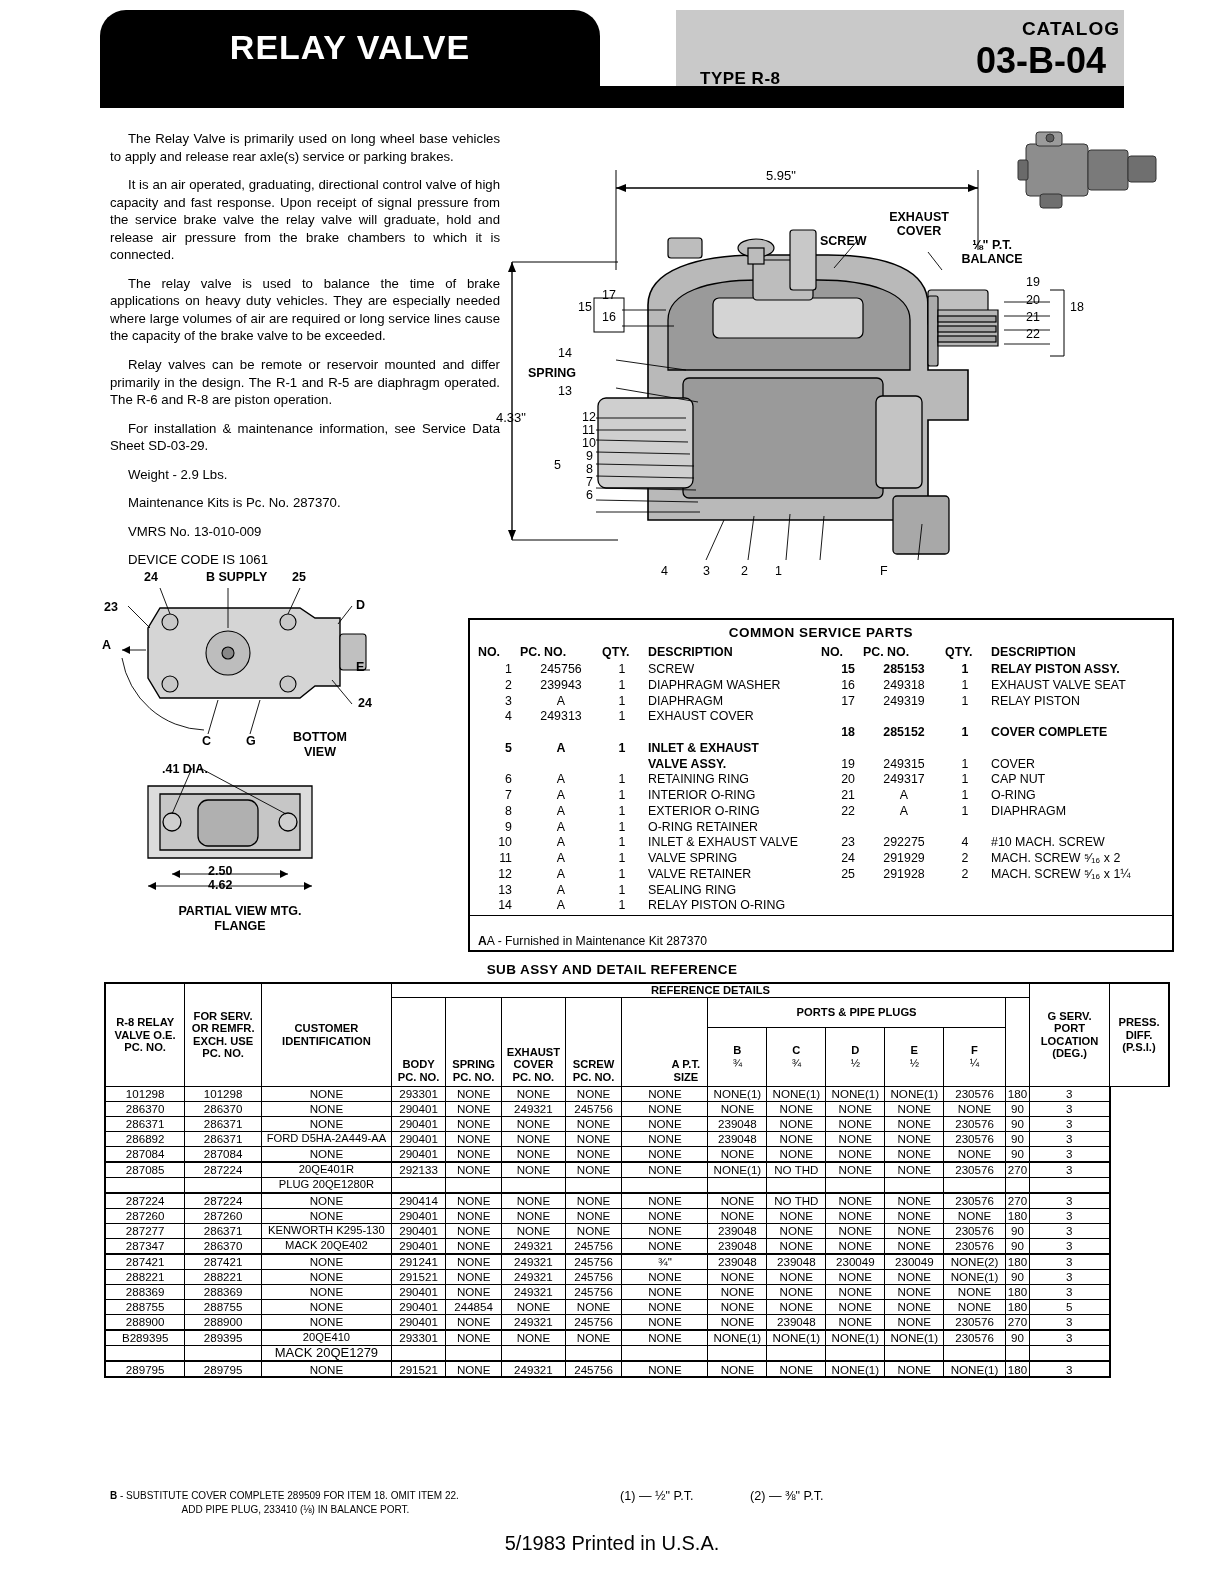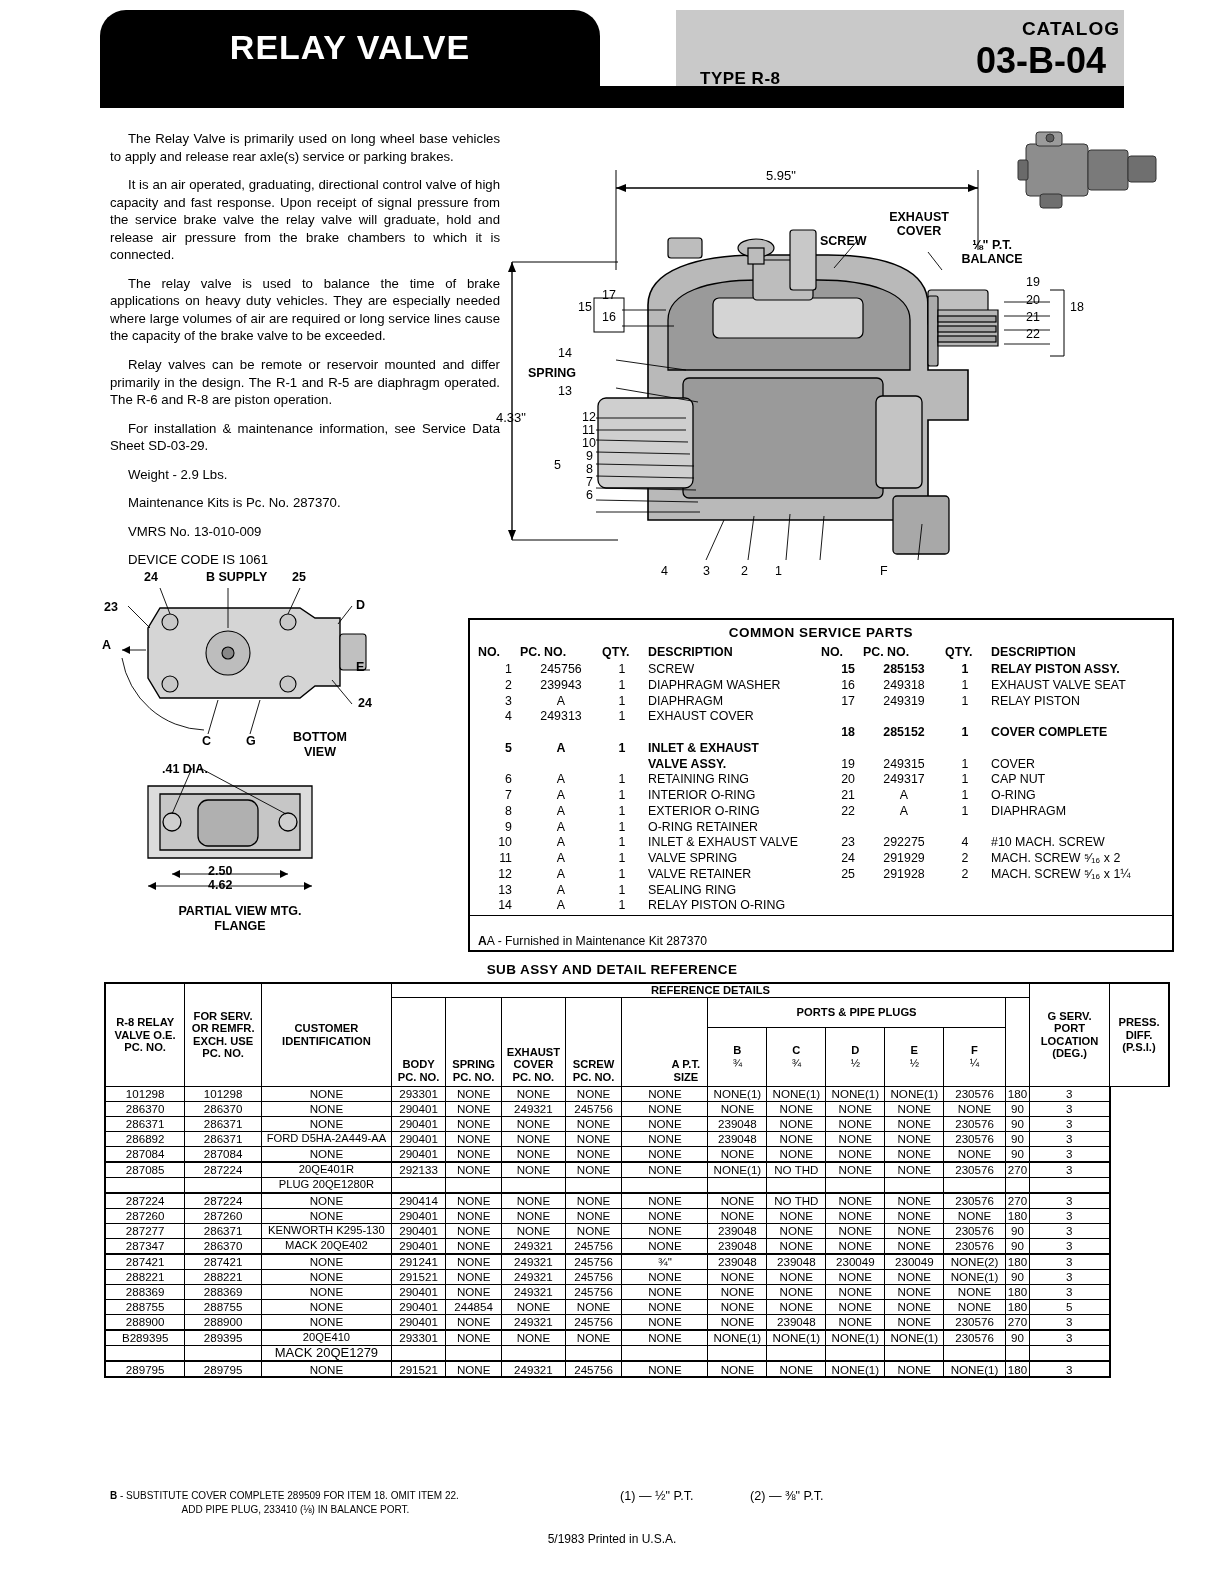--- a/index.html
+++ b/index.html
@@ -214,21 +214,21 @@
     text-align: center;
   }
   .footnote .fb { font-weight: bold; }
   .fn-col2 { position: absolute; left: 620px; top: 1489px; font-size: 12.6px; }
   .fn-col3 { position: absolute; left: 750px; top: 1489px; font-size: 12.6px; }
   .printed {
     position: absolute;
     left: 0; top: 1532px;
     width: 1224px;
     text-align: center;
-    font-size: 12px;
+    font-size: 20px;
   }
 
   .valve-photo {
     position: absolute;
     left: 1010px; top: 126px;
     width: 160px; height: 96px;
   }
 </style>
 </head>
 <body>

